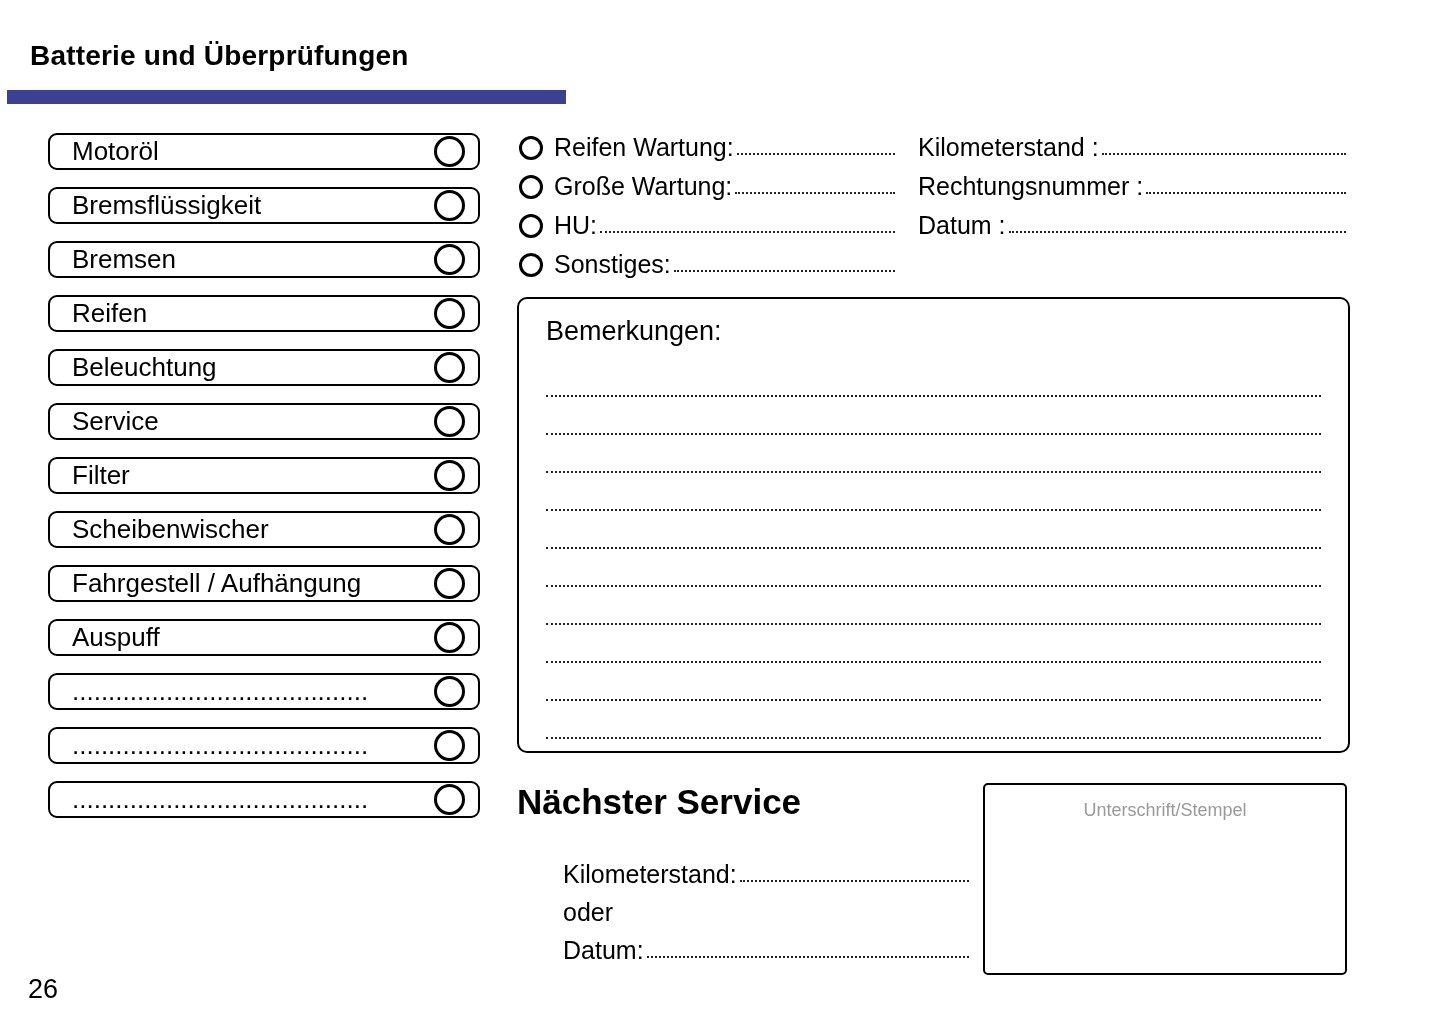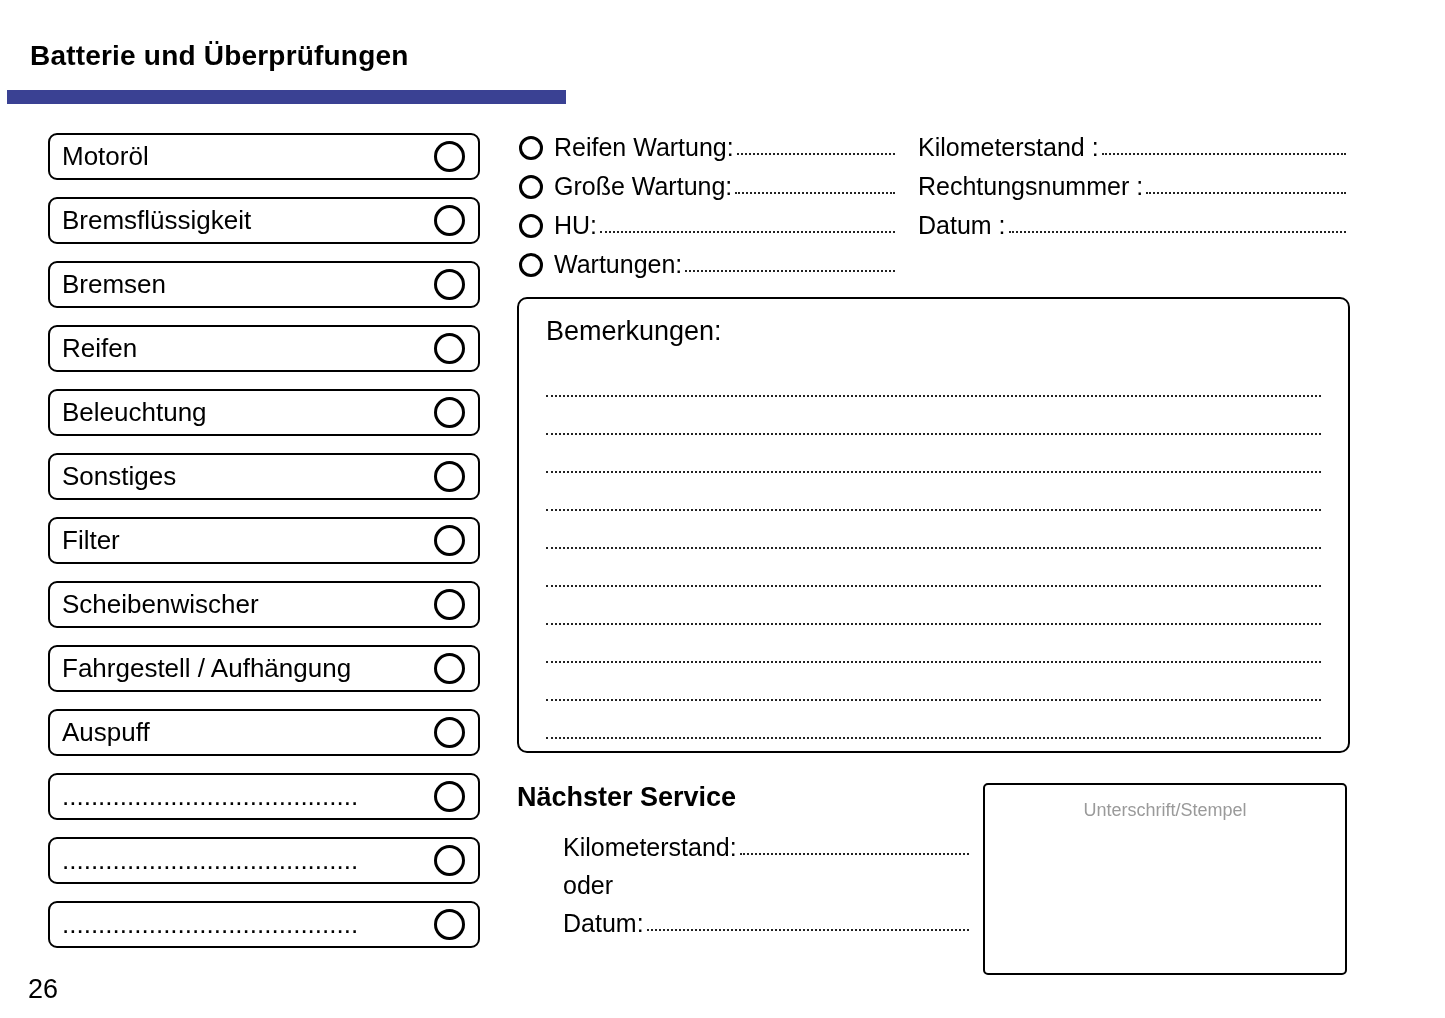--- a/index.html
+++ b/index.html
@@ -17,23 +17,23 @@
   }
   .accent-bar {
     position:absolute; left:7px; top:90px;
     width:559px; height:14px; background:#3a4193;
   }
 
   
   .checklist { position:absolute; left:48px; top:133px; width:432px;
     display:flex; flex-direction:column; gap:17px; }
   .check-row {
-    height:47px; border:2px solid #000; border-radius:9px;
+    height:37px; border:2px solid #000; border-radius:9px;
     display:flex; align-items:center; justify-content:space-between;
-    padding:0 13px 0 12px; font-size:26px; background:#fff;
+    padding:0 13px 0 22px; font-size:26px; background:#fff;
   }
   .check-label { white-space:nowrap; }
   .circle {
     width:31px; height:31px; border:3px solid #000; border-radius:50%;
     flex:none; background:#fff;
   }
 
   
   .service-type { position:absolute; left:519px; top:128px; width:376px; }
   .st-row { display:flex; align-items:center; height:39px; font-size:25px; }
@@ -52,21 +52,21 @@
   .remarks {
     position:absolute; left:517px; top:297px; width:833px; height:456px;
     border:2px solid #000; border-radius:10px; padding:17px 27px 0 27px;
   }
   .remarks-title { font-size:27px; }
   .remarks-lines { margin-top:12px; }
   .remark-line { height:38px; border-bottom:2px dotted #222; }
 
   
   .next-service { position:absolute; left:517px; top:782px; width:452px; }
-  .ns-title { font-size:27px; font-weight:bold; margin-bottom:15px; }
+  .ns-title { font-size:35px; font-weight:bold; margin-bottom:33px; }
   .ns-row { display:flex; align-items:center; height:38px; font-size:25px;margin-left:46px; }
   .ns-label { white-space:nowrap; }
 
   
   .signature-box {
     position:absolute; left:983px; top:783px; width:364px; height:192px;
     border:2px solid #000; border-radius:5px;
     text-align:center; padding-top:15px;
   }
   .signature-label { color:#9a9a9a; font-size:18px; }
@@ -94,21 +94,21 @@
   </div>
   <div class="check-row">
     <span class="check-label">Reifen</span>
     <span class="circle"></span>
   </div>
   <div class="check-row">
     <span class="check-label">Beleuchtung</span>
     <span class="circle"></span>
   </div>
   <div class="check-row">
-    <span class="check-label">Sonstiges</span>
+    <span class="check-label">Service</span>
     <span class="circle"></span>
   </div>
   <div class="check-row">
     <span class="check-label">Filter</span>
     <span class="circle"></span>
   </div>
   <div class="check-row">
     <span class="check-label">Scheibenwischer</span>
     <span class="circle"></span>
   </div>
@@ -145,21 +145,21 @@
     <span>Große Wartung:</span>
     <span class="dots"></span>
   </div>
   <div class="st-row">
     <span class="radio"></span>
     <span>HU:</span>
     <span class="dots"></span>
   </div>
   <div class="st-row">
     <span class="radio"></span>
-    <span>Wartungen:</span>
+    <span>Sonstiges:</span>
     <span class="dots"></span>
   </div>
 </div>
 
 <div class="service-details">
   <div class="sd-row">
     <span class="sd-label">Kilometerstand :</span>
     <span class="dots"></span>
   </div>
   <div class="sd-row">

